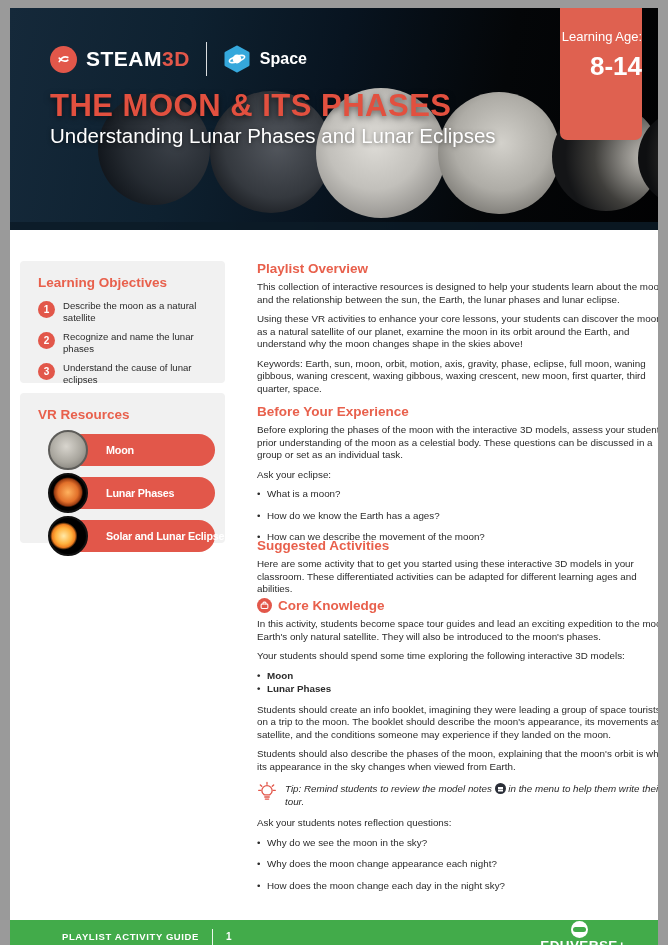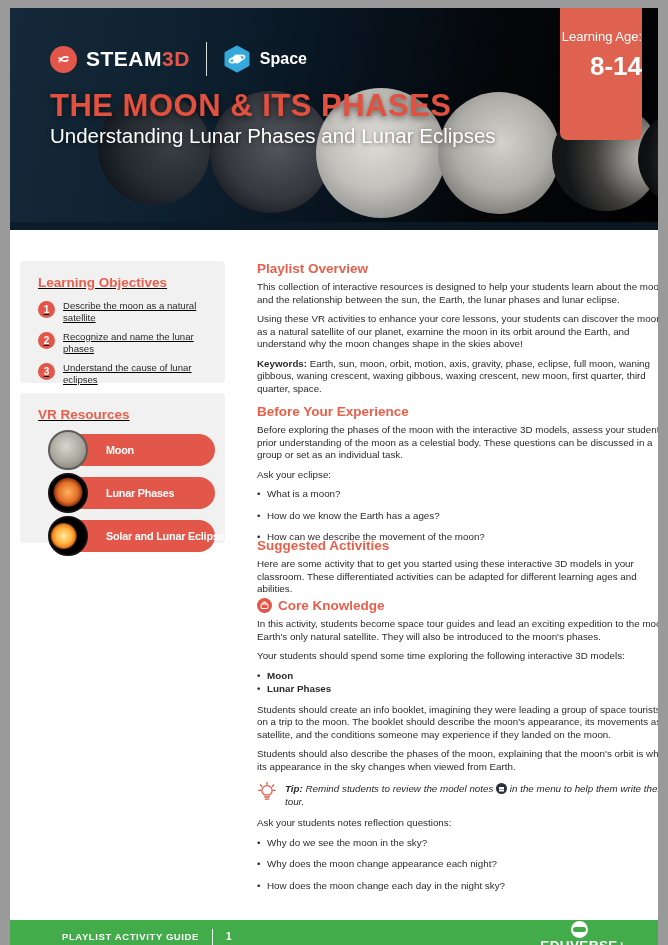--- a/index.html
+++ b/index.html
@@ -32,21 +32,21 @@
                    text-shadow:0 1px 4px rgba(0,0,0,.5); }
   .hero-subjects { position:absolute; top:153px; left:40px; z-index:2; width:390px; font-size:12.5px; line-height:1.55; color:#ffffff; }
   .hero-subjects .label { color:#e2574a; font-weight:bold; }
 
   .age-box { position:absolute; top:0; right:36px; width:82px; height:132px; z-index:3; background:#df6150;
              border-radius:0 0 7px 7px; text-align:right; padding-top:20px; color:#ffffff; }
   .age-box .age-label { font-size:13px; line-height:1.35; }
   .age-box .age-value { font-size:26px; font-weight:bold; margin-top:5px; }
 
   
-  .side-box { position:absolute; left:10px; width:205px; background:#f1f1f1; border-radius:4px; padding:14px 10px 14px 18px;text-decoration:underline; }
+  .side-box { position:absolute; left:10px; width:205px; background:#f1f1f1; border-radius:4px; padding:14px 10px 14px 18px; }
   .side-box h2 { font-size:13.5px; font-weight:bold; color:#e8604c; margin-bottom:10px; }
   .box-objectives { top:253px; height:122px; }
   .objective { display:flex; margin-bottom:7px; }
   .obj-num { flex:0 0 17px; width:17px; height:17px; border-radius:50%; background:#e2574a; color:#fff;
              font-size:10px; font-weight:bold; display:flex; align-items:center; justify-content:center; margin-right:8px; margin-top:1px; }
   .obj-text { font-size:9.6px; line-height:1.25; color:#2b2b2b; width:150px; }
 
   .box-vr { top:385px; height:150px; }
   .vr-row { position:relative; height:36px; margin:0 0 7px 10px; }
   .vr-pill { position:absolute; left:14px; right:0; top:2px; height:32px; background:#e2574a; border-radius:17px; }
@@ -62,26 +62,26 @@
   .main-section h2 { font-size:13.5px; font-weight:bold; color:#e8604c; margin-bottom:5px; }
   .main-section p { font-size:9.8px; line-height:1.28; margin-bottom:7px; }
   .sec-overview { top:253px; } .sec-before { top:396px; } .sec-suggested { top:530px; } .sec-core { top:590px; }
   .bullet { position:relative; font-size:9.8px; line-height:1.28; padding-left:10px; margin-bottom:9px; }
   .bullet::before { content:"•"; position:absolute; left:0; top:0; }
   .bullet.compact { margin-bottom:1px; font-weight:bold; }
   .ck-head { display:flex; align-items:flex-start; margin-bottom:5px; }
   .ck-icon { width:15px; height:15px; border-radius:50%; background:#e2574a; margin-right:6px;
              display:flex; align-items:center; justify-content:center; }
   .ck-head h2 { margin-bottom:0; }
-  b.inline { font-weight:bold; }
+  b.inline { font-weight:normal; }
 
   .tip { display:flex; margin:10px 0 8px 0; }
   .tip-bulb { flex:0 0 22px; margin-right:6px; margin-top:-2px; }
   .tip-text { font-size:9.8px; line-height:1.32; font-style:italic; }
-  .tip-text .tip-label { font-weight:bold; }
+  .tip-text .tip-label { font-weight:normal; }
   .notes-icon { display:inline-block; width:11px; height:11px; border-radius:50%; background:#2b2f38; vertical-align:-2px;
                 position:relative; }
   .notes-icon::before { content:""; position:absolute; left:3px; right:3px; top:4px; height:1.2px; background:#fff; box-shadow:0 2.5px 0 #fff; }
 
   
   .footer { position:absolute; left:0; bottom:0; width:668px; height:33px; background:#42ab4a; display:flex;
             align-items:center; padding:0 52px; color:#ffffff; }
   .footer-label { font-size:9.5px; font-weight:bold; letter-spacing:.6px; }
   .footer-divider { width:1px; height:16px; background:rgba(255,255,255,.9); margin:0 13px; }
   .footer-page { font-size:10px; font-weight:bold; }

